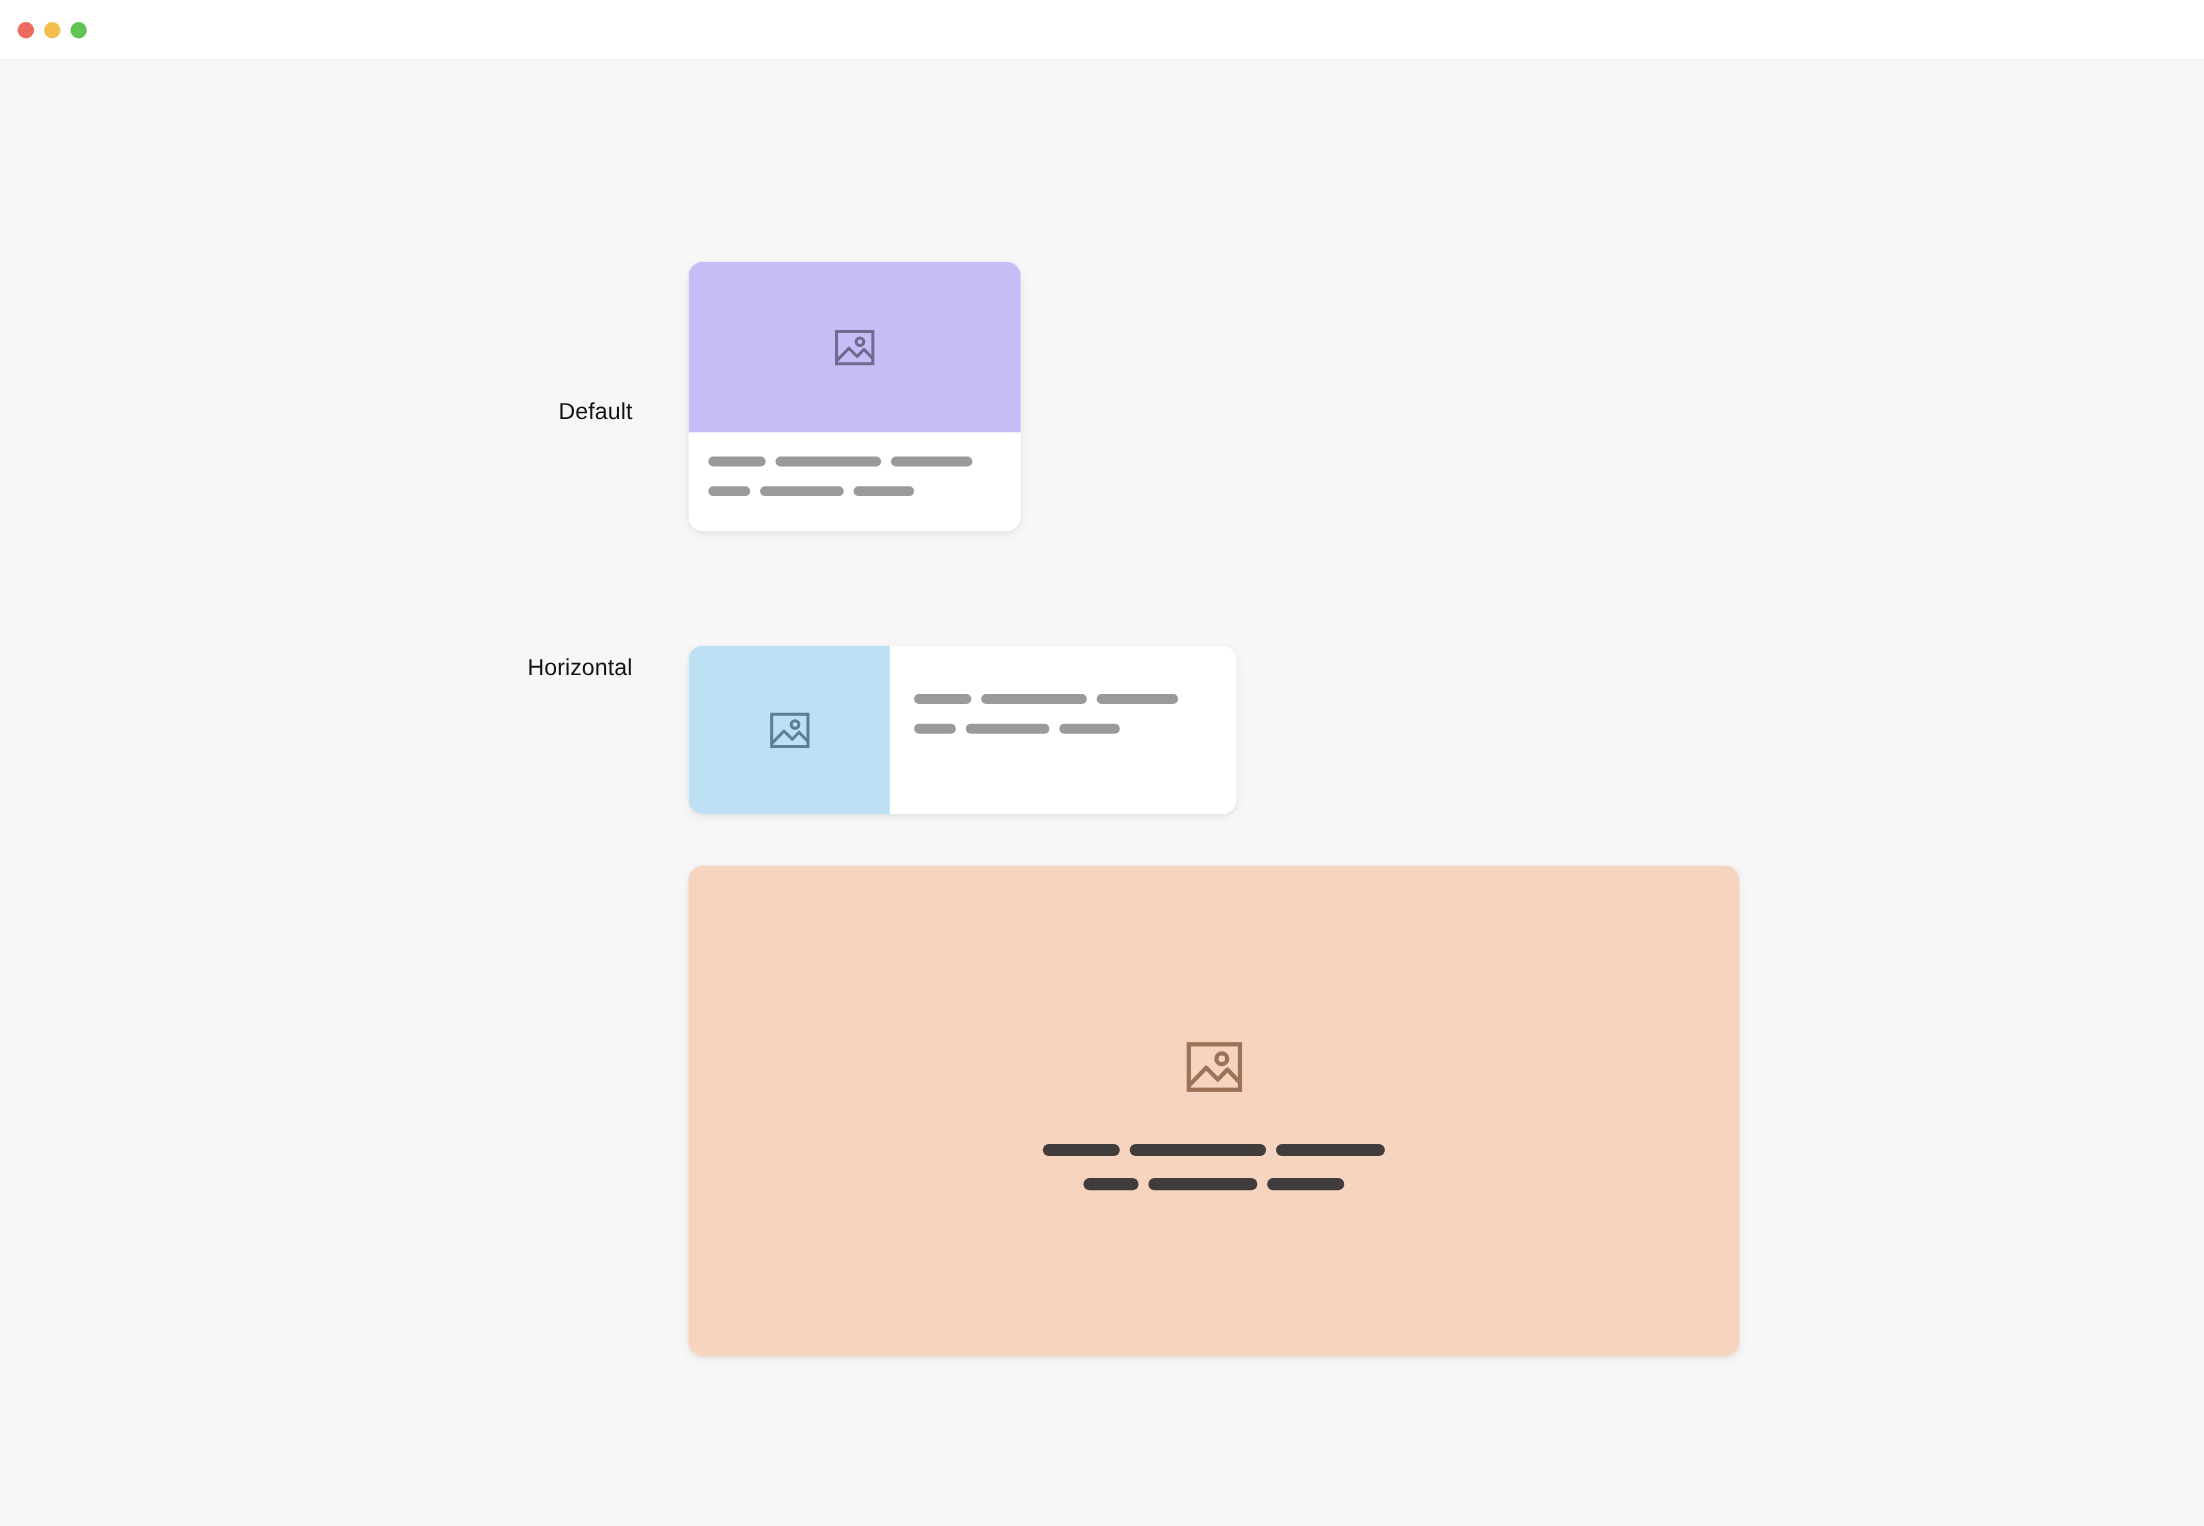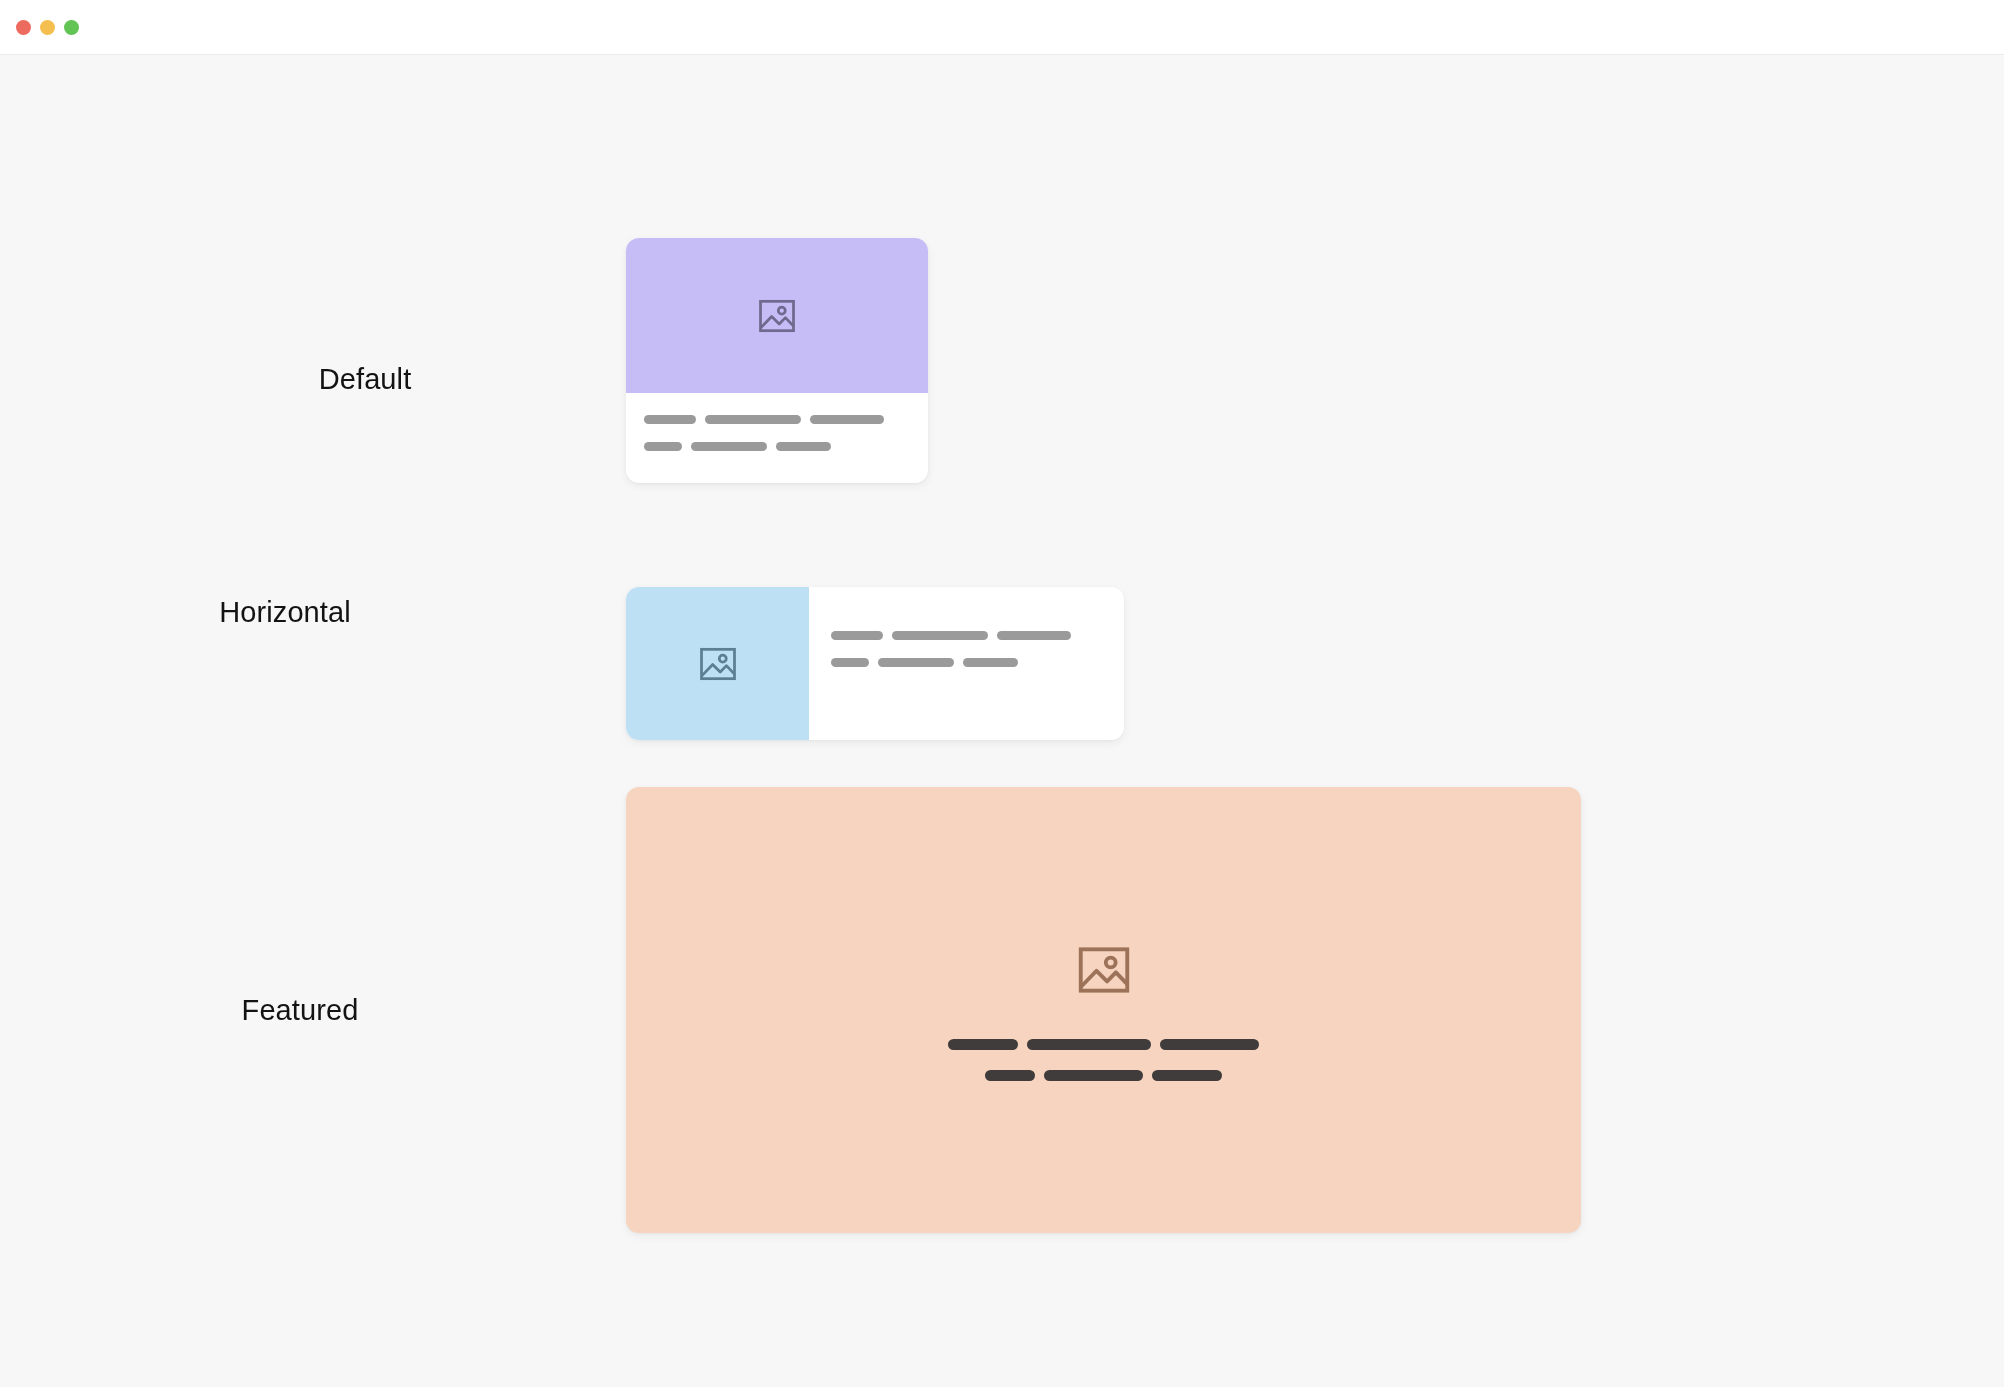--- a/index.html
+++ b/index.html
@@ -53,22 +53,22 @@
     left: 0;
     top: 55px;
     width: 2004px;
     height: 1332px;
     background: #f7f7f7;
   }
   .row-label {
     position: absolute;
     right: 0;
     width: 420px;
-    text-align: center;
-    font-size: 29px;
+    text-align: right;
+    font-size: 21px;
     line-height: 1.2;
     color: #131313;
     letter-spacing: 0.1px;
     white-space: nowrap;
   }
 
   
   .card {
     position: absolute;
     border-radius: 13px;
@@ -227,21 +227,20 @@
           <span class="sk" style="width:74px"></span>
         </div>
         <div class="sk-row">
           <span class="sk" style="width:38px"></span>
           <span class="sk" style="width:76px"></span>
           <span class="sk" style="width:55px"></span>
         </div>
       </div>
     </div>
 
-    <div class="row-label" style="left:20px; top:938px; width:560px;">Featured</div>
 
     <div class="card card-featured">
       <div class="featured-inner">
         <div class="featured-icon-wrap">
           <svg width="62" height="62" viewBox="0 0 24 24" fill="none">
             <rect x="3" y="4" width="18" height="16" stroke="#9c7259" stroke-width="1.5" fill="none"></rect>
             <circle cx="14.6" cy="9.1" r="1.9" stroke="#9c7259" stroke-width="1.5" fill="none"></circle>
             <path d="M3.4 18.2 L9.1 12.3 L13.2 16.4 L16.6 12.9 L20.6 17.1" stroke="#9c7259" stroke-width="1.5" fill="none" stroke-linejoin="round" stroke-linecap="round"></path>
           </svg>
         </div>

